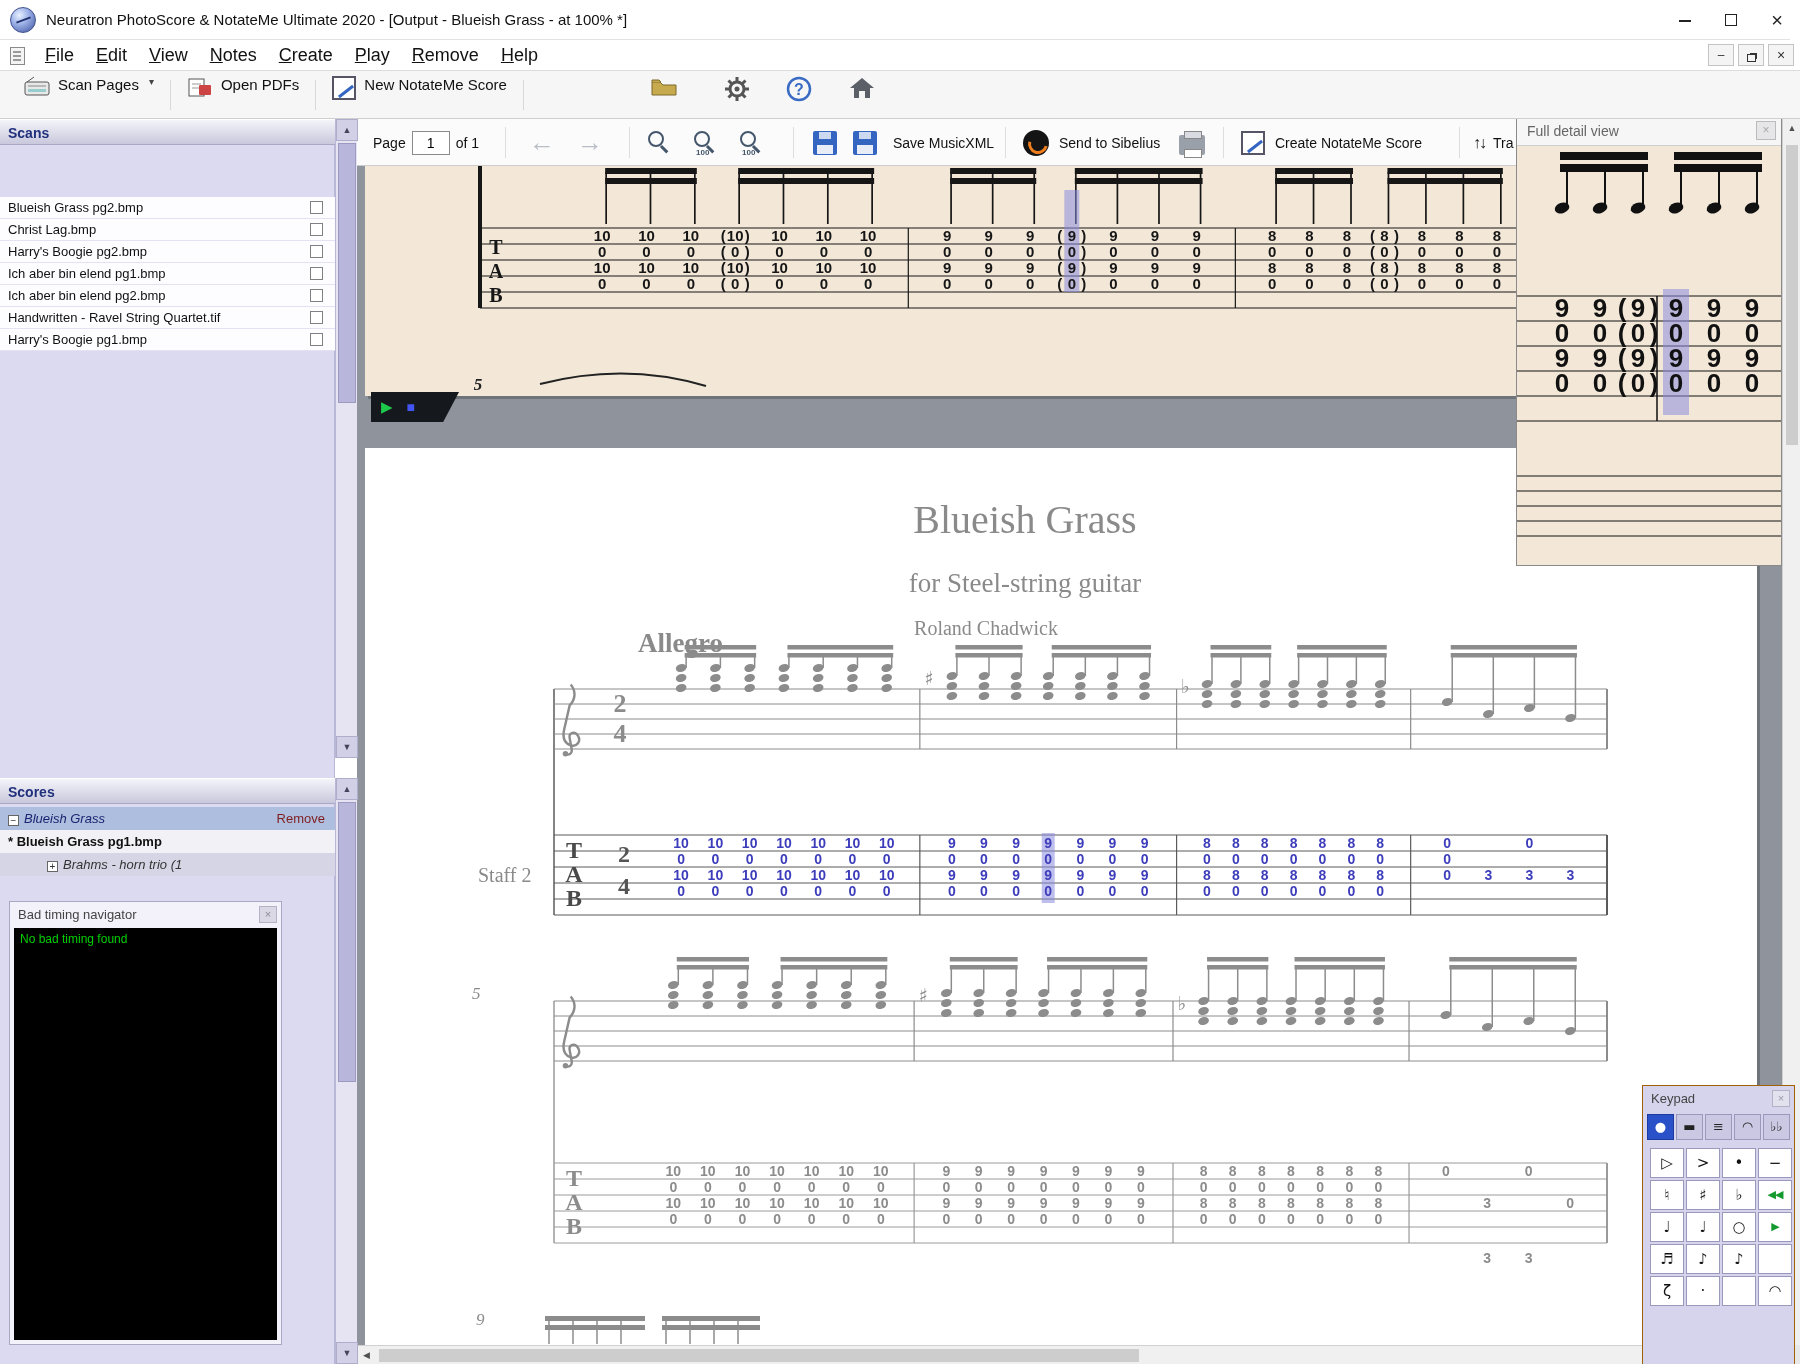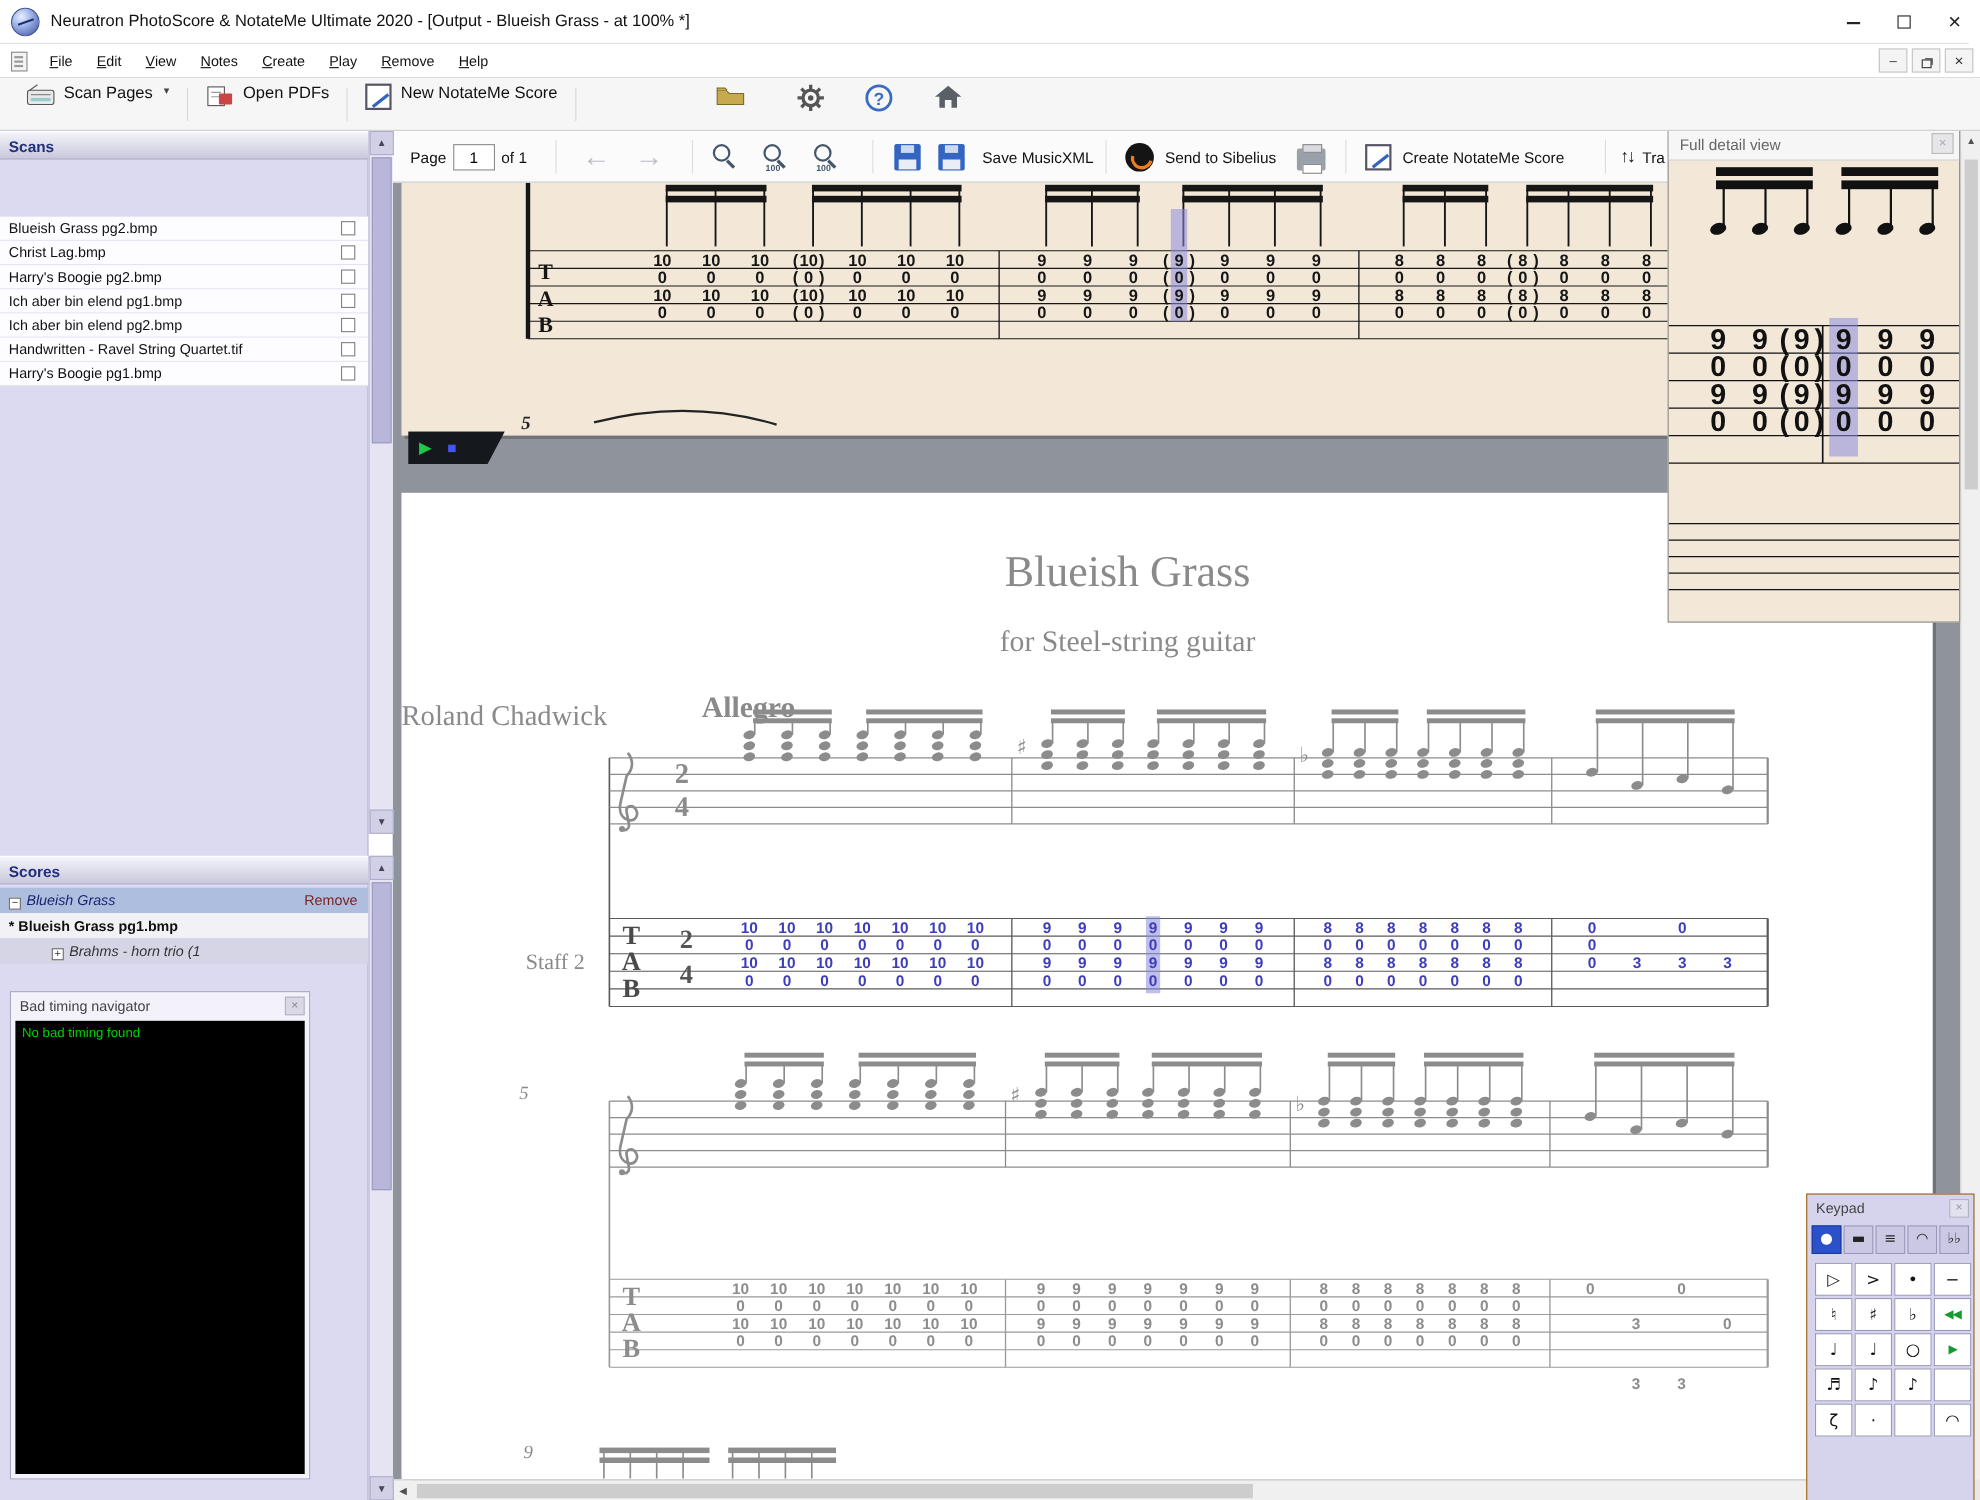--- a/index.html
+++ b/index.html
@@ -17,21 +17,21 @@
   #btn-min{left:1662px;} #btn-max{left:1708px;} #btn-close{left:1754px;}
   .glyph-min{display:inline-block;width:12px;height:2px;background:#222;margin-top:20px;}
   .glyph-max{display:inline-block;width:12px;height:12px;border:1.5px solid #222;margin-top:14px;}
   #btn-close span{font-size:20px;line-height:40px;}
 
   
   #menubar{position:absolute;left:0;top:40px;width:1800px;height:31px;background:#ffffff;border-bottom:1px solid #dcdcdc;z-index:40;}
   #mdi-doc-icon{position:absolute;left:10px;top:7px;width:15px;height:18px;background:#f4f4f4;border:1px solid #8a8a8a;}
   #mdi-doc-icon:after{content:"";position:absolute;left:2px;top:3px;width:8px;height:1.5px;background:#999;box-shadow:0 4px 0 #999,0 8px 0 #999;}
   #menu-items{position:absolute;left:34px;top:0;height:31px;}
-  .menu-item{display:inline-block;height:31px;line-height:31px;padding:0 11px;font-size:13px;color:#111;cursor:default;}
+  .menu-item{display:inline-block;height:31px;line-height:31px;padding:0 11px;font-size:18px;color:#111;cursor:default;}
   .menu-item::first-letter{text-decoration:underline;}
   .mdi-btn{position:absolute;top:4px;width:26px;height:22px;background:#f4f4f4;border:1px solid #c4c4c4;text-align:center;line-height:20px;font-size:12px;color:#333;}
   #mdi-min{left:1708px;} #mdi-restore{left:1738px;} #mdi-close{left:1768px;font-size:14px;}
   .restore-box{display:inline-block;width:9px;height:8px;border:1px solid #333;position:relative;top:3px;background:#f4f4f4;box-shadow:2px -2px 0 -1px #333;}
 
   
   #toolbar{position:absolute;left:0;top:71px;width:1800px;height:48px;background:#f6f6f6;border-bottom:1px solid #cfcfcf;z-index:40;display:flex;align-items:center;}
   .tbtn{display:flex;align-items:flex-start;gap:8px;padding:0 10px;height:38px;font-size:15px;color:#111;}
   .tsep{width:1px;height:30px;background:#d8d8d8;margin:0 6px;}
   .caret{font-size:10px;color:#444;margin-left:2px;}
@@ -101,21 +101,21 @@
   #cream-strip{position:absolute;left:365px;top:166px;width:1392px;height:230px;background:#f3e8d8;box-shadow:3px 3px 0 #6f737a;z-index:2;}
   #score-page{position:absolute;left:365px;top:448px;width:1392px;height:897px;background:#ffffff;box-shadow:3px 3px 0 #6f737a;z-index:3;}
   #play-strip{position:absolute;left:371px;top:392px;width:88px;height:30px;background:#15181c;clip-path:polygon(0 0,100% 0,82% 100%,0 100%);z-index:7;display:flex;align-items:center;gap:14px;padding-left:10px;}
   #play-btn{color:#1ec84b;font-size:15px;}
   #stop-btn{color:#4355f0;font-size:14px;}
   #music-svg{position:absolute;left:0;top:0;z-index:6;pointer-events:none;}
 
   .page-text{position:absolute;z-index:5;color:#8a8a8a;font-family:"Liberation Serif",serif;}
   #score-title{left:385px;top:496px;width:1280px;text-align:center;font-size:40px;}
   #score-subtitle{left:385px;top:568px;width:1280px;text-align:center;font-size:27px;}
-  #composer{left:365px;top:636px;width:1242px;text-align:left;font-size:26px;}
+  #composer{left:365px;top:617px;width:1242px;text-align:center;font-size:20px;}
   #tempo{left:638px;top:628px;font-size:27px;font-weight:bold;}
   #staff-label{left:478px;top:864px;font-size:20px;}
   #m5{left:472px;top:984px;font-size:17px;font-style:italic;}
   #m9{left:476px;top:1310px;font-size:17px;font-style:italic;}
 
   
   #hscroll{position:absolute;left:357px;top:1345px;width:1425px;height:19px;background:#f0f0f0;border-top:1px solid #d0d0d0;z-index:12;}
   #vscroll{position:absolute;left:1782px;top:119px;width:18px;height:1245px;background:#f0f0f0;border-left:1px solid #d0d0d0;z-index:12;}
   .msb-arrow{position:absolute;background:#f0f0f0;color:#505050;font-size:9px;text-align:center;}
   .msb-thumb{position:absolute;background:#cdcdcd;}

